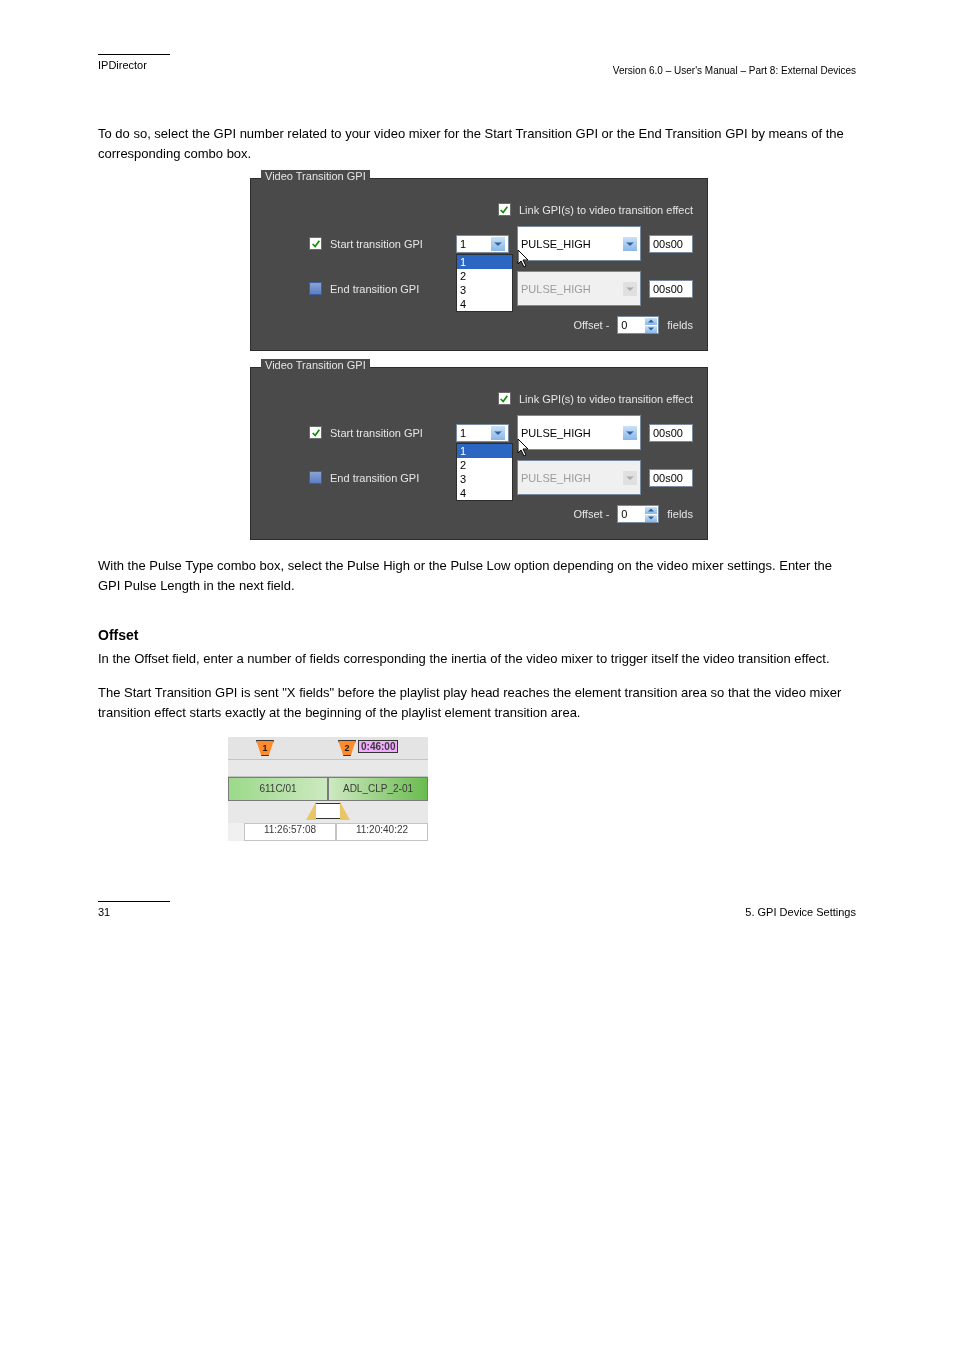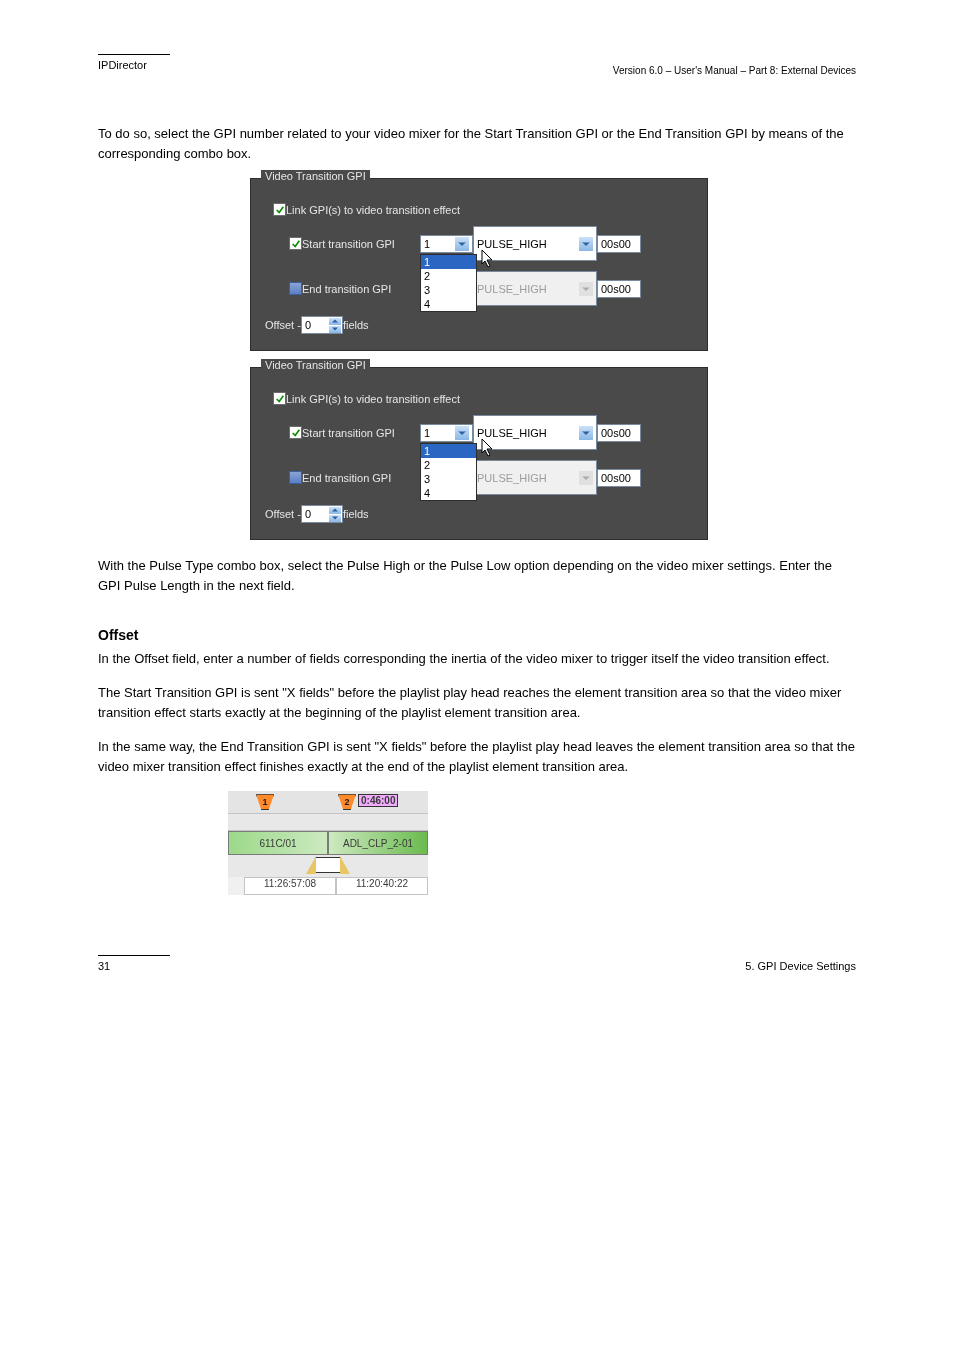--- a/index.html
+++ b/index.html
@@ -61,22 +61,23 @@
     top: -9px;
     left: 10px;
     background: #4a4a4a;
     padding: 0 4px;
     font-size: 11px;
     color: #e6e6e6;
   }
   .panel .row {
     display: flex;
     align-items: center;
-    gap: 0;
+    gap: 8px;
     margin-top: 10px;
+    justify-content: flex-end;
   }
   .chk {
     width: 13px;
     height: 13px;
     background: #fff;
     border: 1px solid #6b6b6b;
     display: inline-flex;
     align-items: center;
     justify-content: center;
     box-sizing: border-box;
@@ -457,21 +458,20 @@
     </div>
   </div>
 </div>
 
 <p class="para">With the Pulse Type combo box, select the Pulse High or the Pulse Low option depending on the video mixer settings. Enter the GPI Pulse Length in the next field.</p>
 
 <div class="h3">Offset</div>
 
 <p class="para">In the Offset field, enter a number of fields corresponding the inertia of the video mixer to trigger itself the video transition effect.</p>
 <p class="para">The Start Transition GPI is sent "X fields" before the playlist play head reaches the element transition area so that the video mixer transition effect starts exactly at the beginning of the playlist element transition area.</p>
-<p class="para">In the same way, the End Transition GPI is sent "X fields" before the playlist play head leaves the element transition area so that the video mixer transition effect finishes exactly at the end of the playlist element transition area.</p>
 
 <div class="img-wrap-sm">
   <div class="tl">
     <div class="tl-ruler">
       <div class="mark1">1</div>
       <div class="mark2">2</div>
       <div class="time">0:46:00</div>
     </div>
     <div class="tl-spacer"></div>
     <div class="tl-clips">

